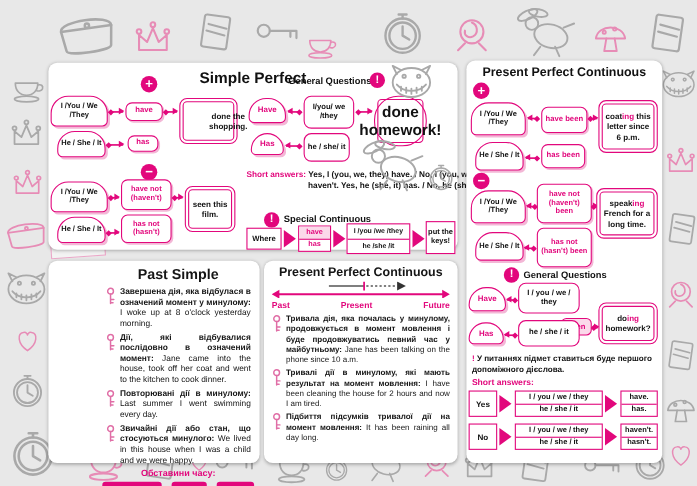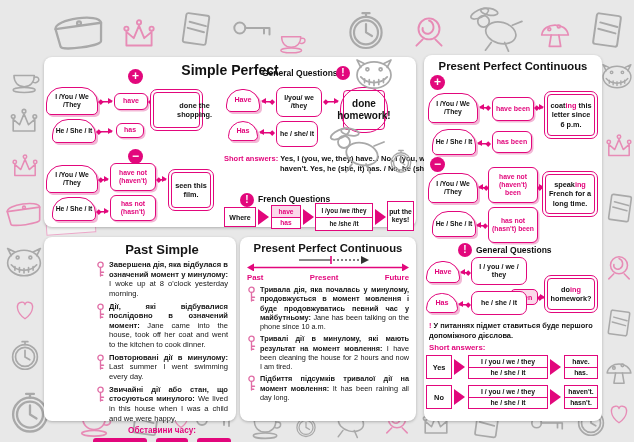--- a/index.html
+++ b/index.html
@@ -173,21 +173,21 @@
   <div class="stamp"></div>
 
   <section class="panel" style="left:44px;top:57px;width:372px;height:170px;">
     <h2 class="ptitle" style="top:5px;font-size:14px;">Simple Perfect</h2>
 
     <div class="pm" style="left:84px;top:12px;">+</div>
     <div class="pill" style="left:2px;top:30px;width:52px;height:28px;">I /You / We /They</div>
     <div class="conn" style="left:55px;top:40px;width:13px;"></div>
     <div class="aux" style="left:70px;top:36px;width:34px;height:17px;">have</div>
     <div class="conn" style="left:105px;top:40px;width:12px;"></div>
-    <div class="ticket" style="left:106px;top:32px;width:53px;height:42px;padding-left:40px;">
+    <div class="ticket" style="left:119px;top:32px;width:53px;height:42px;padding-left:40px;">
         <p class="tx"><span>done the shopping.</span></p>
       </div>
     <div class="pill" style="left:8px;top:62px;width:44px;height:24px;">He / She / It</div>
     <div class="conn" style="left:53px;top:70px;width:15px;"></div>
     <div class="aux" style="left:72px;top:66px;width:28px;height:15px;">has</div>
 
     <div class="pm" style="left:84px;top:92px;">−</div>
     <div class="pill" style="left:2px;top:108px;width:52px;height:28px;">I /You / We /They</div>
     <div class="conn" style="left:55px;top:118px;width:9px;"></div>
     <div class="aux" style="left:66px;top:106px;width:46px;height:28px;font-size:6.8px;">have not (haven't)</div>
@@ -200,33 +200,33 @@
     <div class="aux" style="left:66px;top:138px;width:46px;height:26px;font-size:6.8px;">has not (hasn't)</div>
 
     <div class="sect" style="left:218px;top:11px;">General Questions</div>
     <div class="bang" style="left:292px;top:9px;">!</div>
     <div class="pill" style="left:182px;top:32px;width:34px;height:23px;font-size:7.2px;">
         <span class="mag">Have</span>
       </div>
     <div class="conn rev" style="left:218px;top:40px;width:12px;"></div>
     <div class="sbox" style="left:232px;top:30px;width:46px;height:30px;">I/you/ we /they</div>
     <div class="conn" style="left:280px;top:40px;width:14px;"></div>
-    <div class="ticket" style="left:296px;top:30px;width:48px;height:46px;font-size:10px;border-radius:22px;">
+    <div class="ticket" style="left:296px;top:30px;width:48px;height:46px;font-size:14px;border-radius:22px;">
         <p class="tx"><span>done homework!</span></p>
       </div>
     <div class="pill" style="left:184px;top:64px;width:30px;height:20px;font-size:7.2px;">
         <span class="mag">Has</span>
       </div>
     <div class="conn rev" style="left:216px;top:71px;width:14px;"></div>
     <div class="sbox" style="left:232px;top:64px;width:42px;height:26px;">he / she/ it</div>
 
     <div class="sans" style="left:180px;top:97px;width:186px;"><span class="mag">Short answers:</span> <span>Yes, I (you, we, they) have. / No, I (you, we, they) haven't. Yes, he (she, it) has. / No, he (she, it) hasn't.</span></div>
 
     <div class="bang" style="left:196px;top:136px;">!</div>
-    <div class="sect" style="left:214px;top:137px;">French Questions</div>
+    <div class="sect" style="left:214px;top:137px;">Special Continuous</div>
     <div class="rect" style="left:180px;top:150px;width:32px;height:20px;">Where</div>
     <div class="chev" style="left:214px;top:152px;"></div>
     <div class="stack" style="left:227px;top:148px;width:30px;height:24px;font-size:6.6px;">
       <div class="hl">have</div>
         <div class="mag">has</div>
     </div>
     <div class="chev" style="left:259px;top:152px;"></div>
     <div class="stack" style="left:271px;top:146px;width:58px;height:28px;font-size:6.3px;">
       <div>I /you /we /they</div>
         <div>he /she /it</div>

